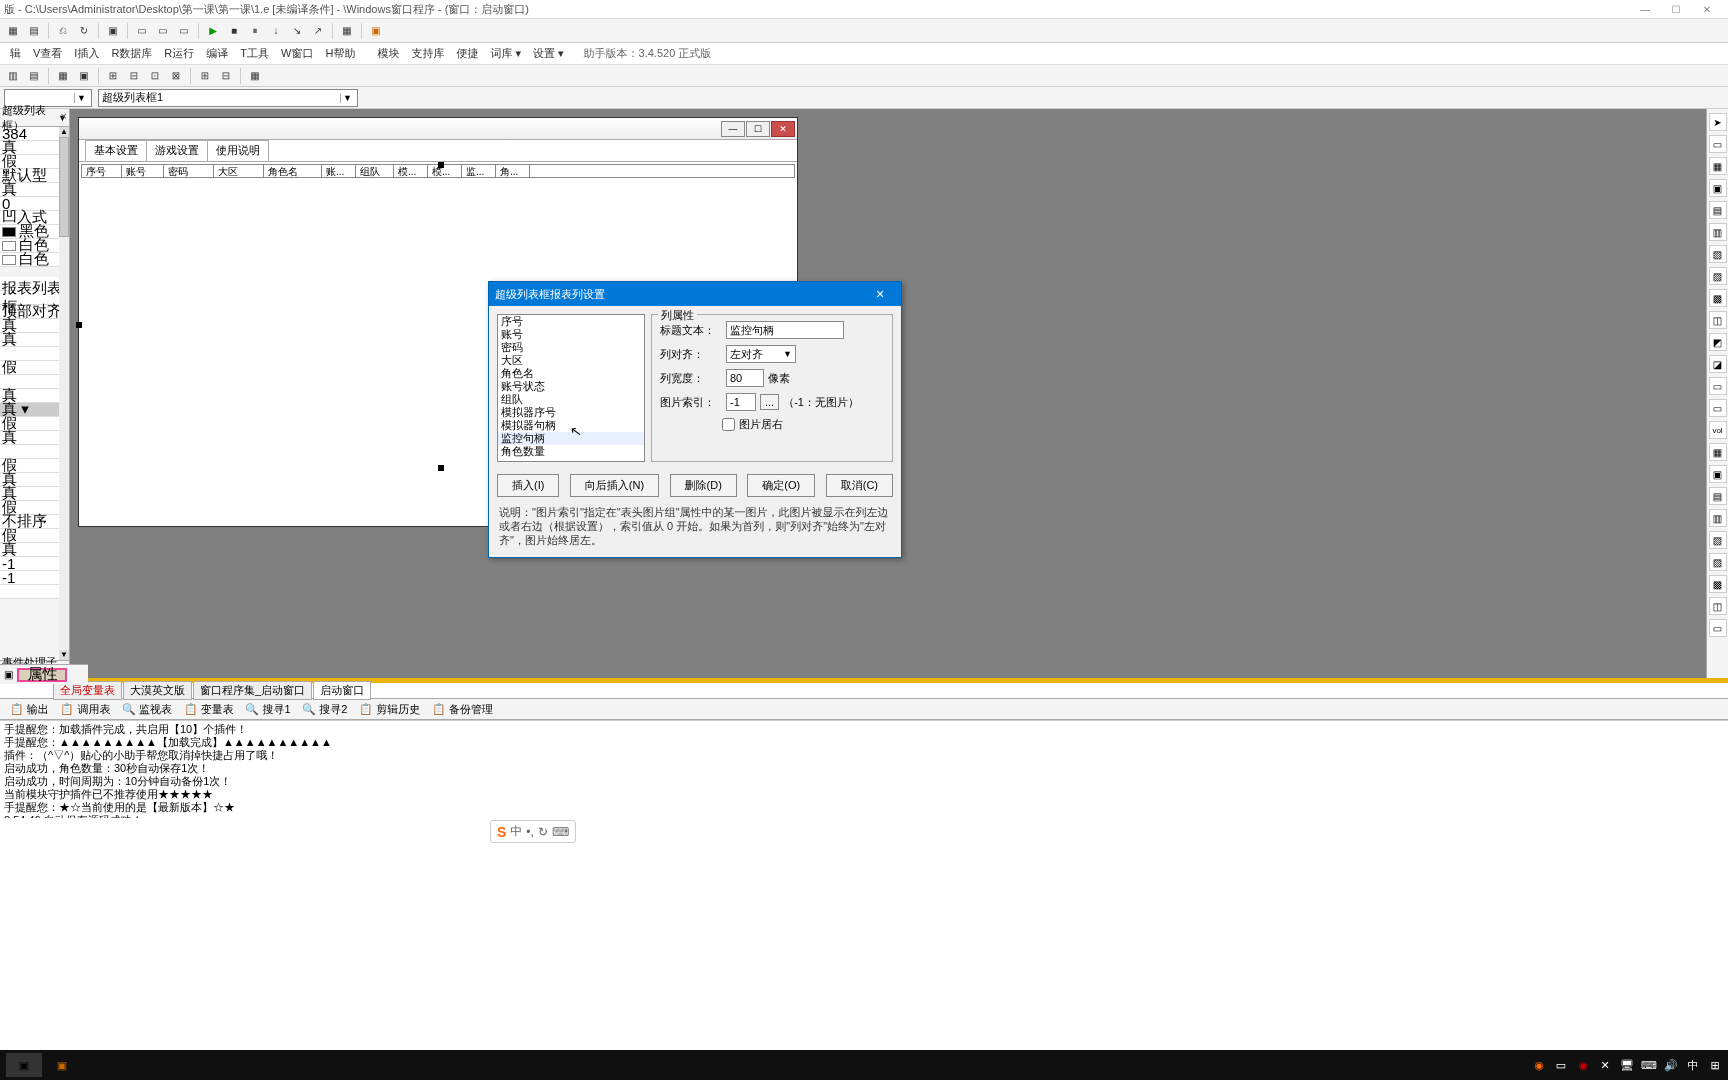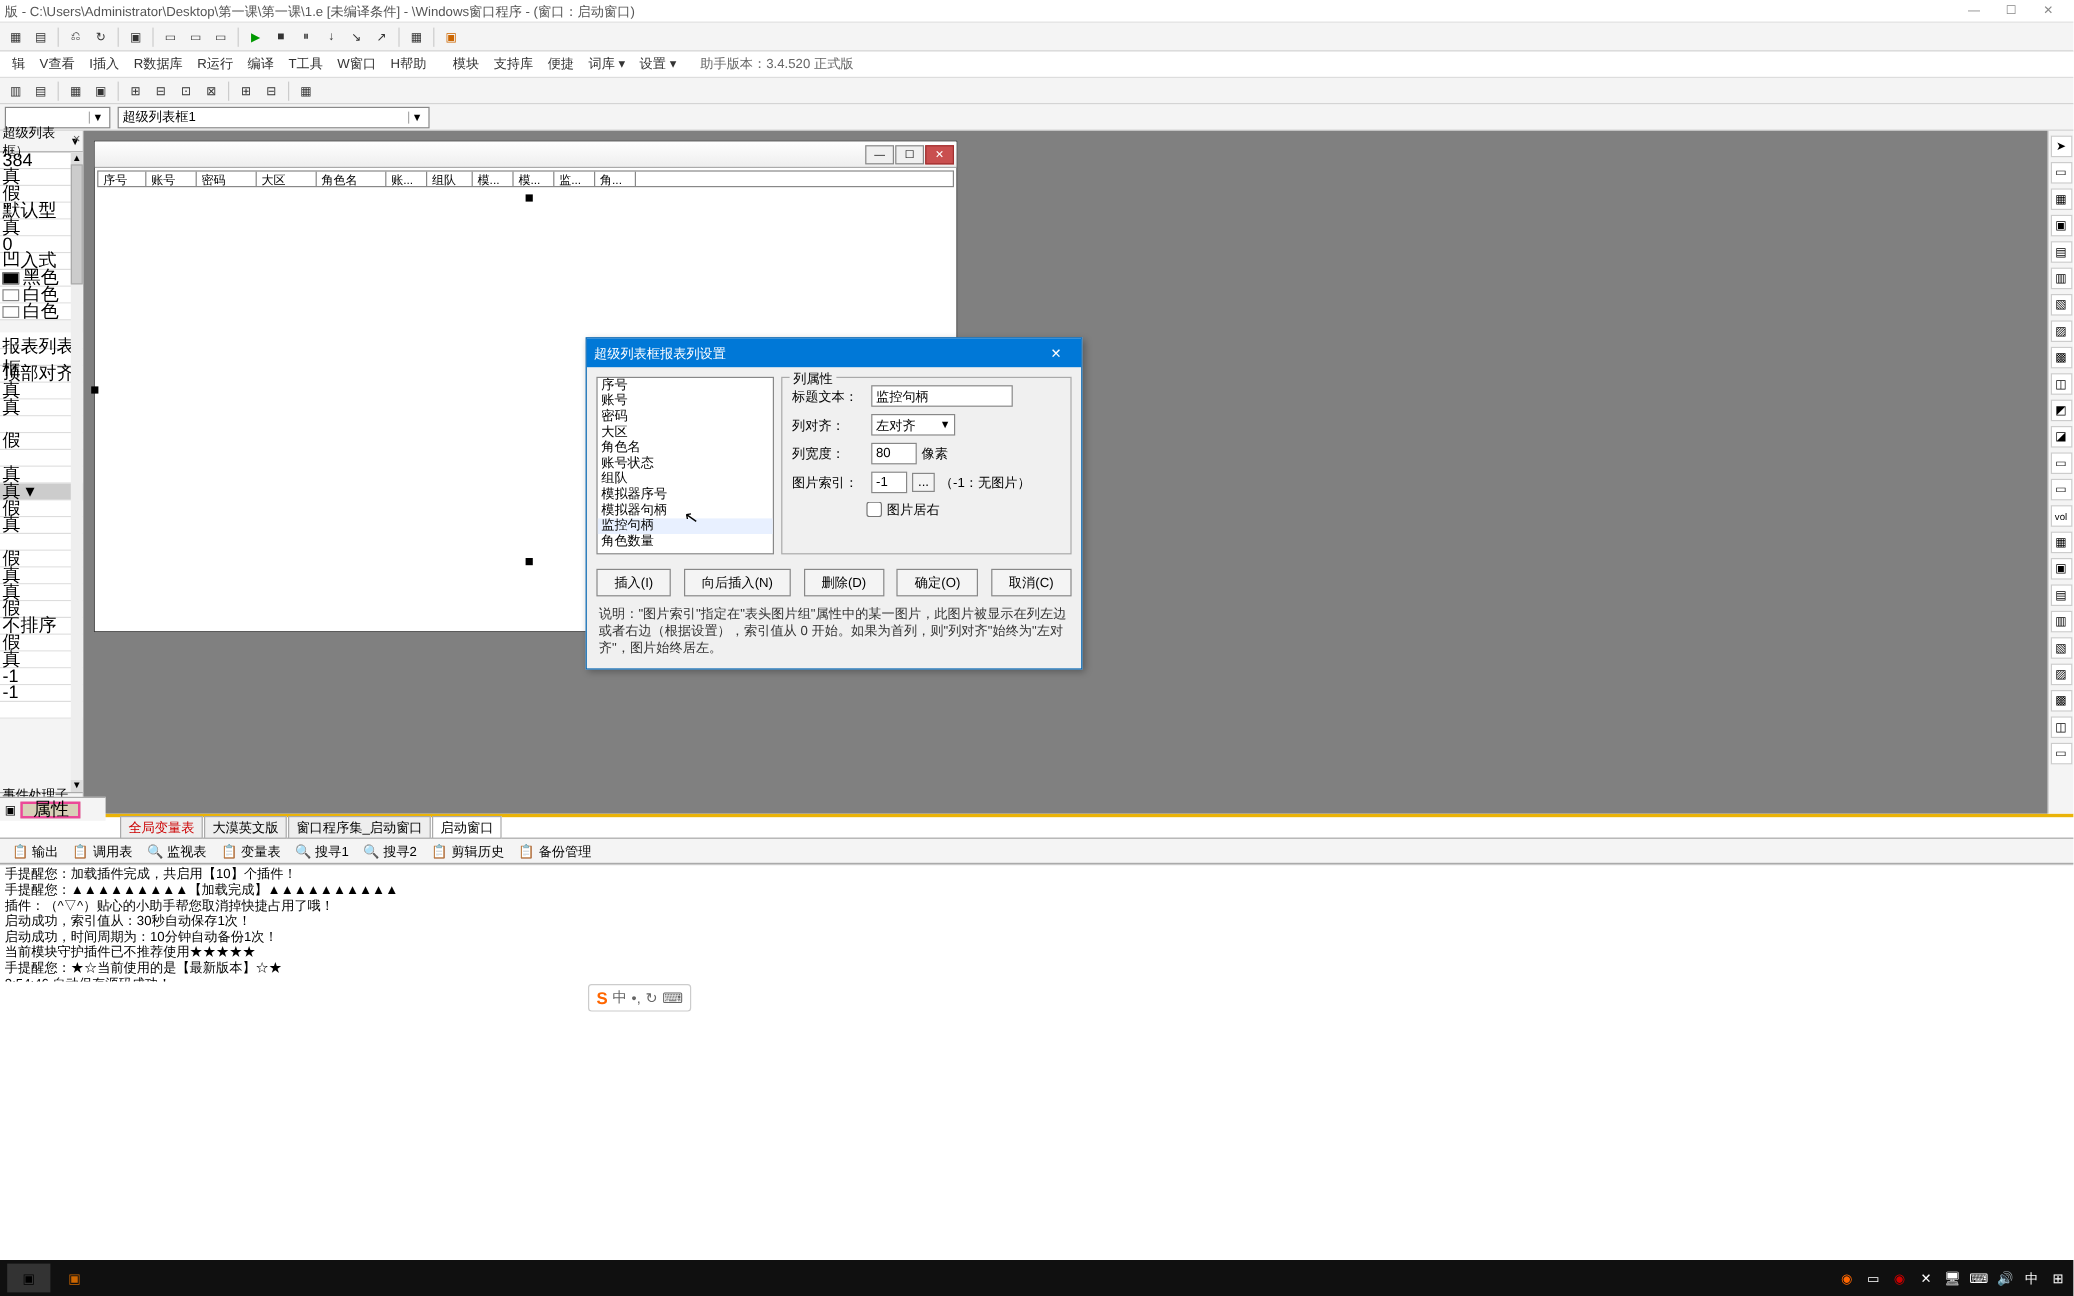--- a/index.html
+++ b/index.html
@@ -39,21 +39,21 @@
 .ftab{padding:2px 8px;border:1px solid #aaa;border-bottom:none;margin-right:-1px;background:#fff}
 .form-grid{border:1px solid #888;margin:2px;height:14px;display:flex}
 .form-grid span{border-right:1px solid #888;padding:0 4px;font-size:10px;white-space:nowrap;overflow:hidden}
 .dotted-area{position:absolute;left:0;right:0;bottom:0;height:58px;background-image:radial-gradient(#888 0.5px,transparent 0.5px);background-size:6px 6px}
 .handle{position:absolute;width:6px;height:6px;background:#000}
 .rightpanel{width:22px;border-left:1px solid #aaa;background:#f4f4f4;display:flex;flex-direction:column;align-items:center;padding-top:4px;gap:4px}
 .rightpanel .ricon{width:18px;height:18px;border:1px solid #ccc;background:#fff;display:flex;align-items:center;justify-content:center;font-size:10px}
 .tabs-row{height:22px;background:#f4f4f4;border-top:1px solid #aaa;display:flex;align-items:center;padding:0 4px}
 .btab{padding:2px 8px;border:2px solid #ec4899;background:#fff;margin-right:2px;font-size:15px}
 .btab.prop{background:#d8d0b8}
-.doctabs{height:20px;border-top:3px solid #eab308;display:flex;align-items:center;padding-left:100px}
+.doctabs{height:20px;border-top:5px solid #eab308;display:flex;align-items:center;padding-left:53px}
 .dtab{padding:1px 6px;border:1px solid #aaa;background:#eee;margin-right:1px;font-size:11px}
 .dtab.red{color:#c00}
 .dtab.active{background:#fff}
 .bottom-tabs{height:22px;background:#f4f4f4;border-top:1px solid #aaa;border-bottom:1px solid #aaa;display:flex;align-items:center;padding:0 4px}
 .btab2{padding:2px 6px;display:flex;align-items:center;gap:3px}
 .console{height:98px;background:#fff;border-top:1px solid #ccc;padding:2px 4px;font-size:11px;line-height:13px;overflow:hidden}
 .console .line{white-space:nowrap}
 .taskbar{position:absolute;bottom:0;left:0;right:0;height:30px;background:#101010;display:flex;align-items:center;padding:0 6px}
 .taskbar .tsk{width:36px;height:24px;display:flex;align-items:center;justify-content:center;margin-right:2px}
 .taskbar .tray{position:absolute;right:6px;display:flex;align-items:center;gap:8px;color:#fff;font-size:11px}
@@ -219,20 +219,25 @@
         <span class="arrow">▼</span>
     </div>
   </div>
 
   <div class="canvas">
     <div class="form-window">
       <div class="form-tbar">
         <span>—</span>
         <span>☐</span>
         <span class="close">✕</span>
+      </div>
+      <div class="form-tabs">
+        <div class="ftab">基本设置</div>
+        <div class="ftab">游戏设置</div>
+        <div class="ftab">使用说明</div>
       </div>
       <div class="form-grid">
         <span style="width:40px">序号</span>
         <span style="width:42px">账号</span>
         <span style="width:50px">密码</span>
         <span style="width:50px">大区</span>
         <span style="width:58px">角色名</span>
         <span style="width:34px">账...</span>
         <span style="width:38px">组队</span>
         <span style="width:34px">模...</span>
@@ -296,21 +301,21 @@
   <div class="btab2">🔍 <span>搜寻1</span></div>
   <div class="btab2">🔍 <span>搜寻2</span></div>
   <div class="btab2">📋 <span>剪辑历史</span></div>
   <div class="btab2">📋 <span>备份管理</span></div>
 </div>
 
 <div class="console" id="console">
     <div class="line">手提醒您：加载插件完成，共启用【10】个插件！</div>
     <div class="line">手提醒您：▲▲▲▲▲▲▲▲▲【加载完成】▲▲▲▲▲▲▲▲▲▲</div>
     <div class="line">插件：（^▽^）贴心的小助手帮您取消掉快捷占用了哦！</div>
-    <div class="line">启动成功，索引值从：30秒自动保存1次！</div>
+    <div class="line">启动成功，角色数量：30秒自动保存1次！</div>
     <div class="line">启动成功，时间周期为：10分钟自动备份1次！</div>
     <div class="line">当前模块守护插件已不推荐使用★★★★★</div>
     <div class="line"></div>
     <div class="line">手提醒您：★☆当前使用的是【最新版本】☆★</div>
     <div class="line">8:54:46 自动保存源码成功！</div>
   </div>
 
 <div class="sogou">
   <span class="slogo">S</span>
   <span>中</span>

